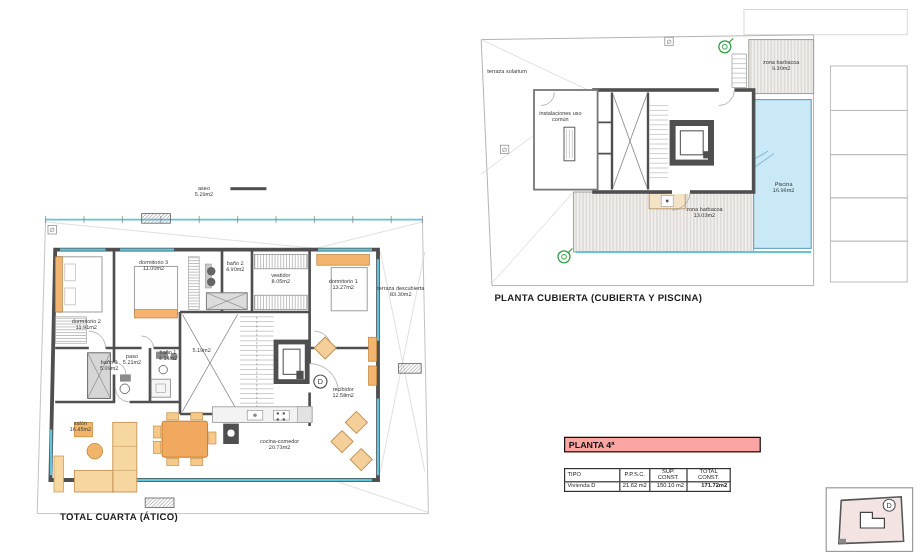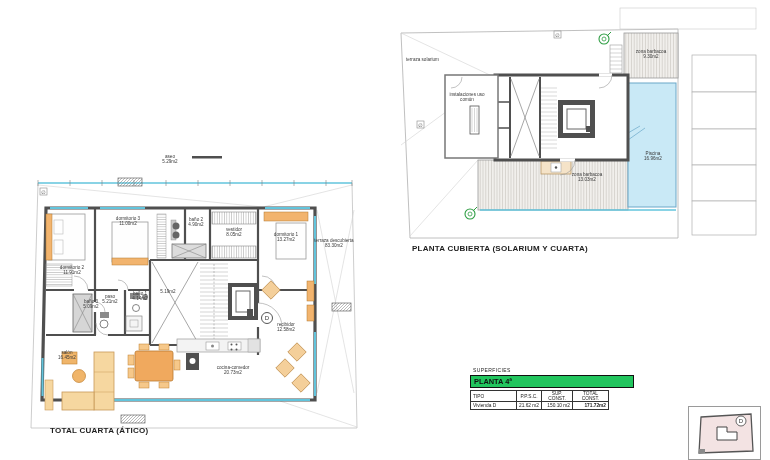--- a/index.html
+++ b/index.html
@@ -4,22 +4,22 @@
 <style>
   html,body{margin:0;padding:0;background:#fff;}
   .sheet{position:relative;width:770px;height:460px;background:#fff;overflow:hidden;
          font-family:"Liberation Sans",sans-serif;color:#333;}
   .lines{position:absolute;left:0;top:0;}
   .rlabel{position:absolute;text-align:center;font-size:4.6px;line-height:1.18;color:#3a3a3a;}
   .rlabel span{display:block;}
   .nowrap{white-space:nowrap;}
   .plan-title{position:absolute;font-size:8px;font-weight:700;letter-spacing:.25px;color:#1d1d1d;}
   .sup-label{position:absolute;font-size:5px;letter-spacing:.4px;color:#222;}
-  .planta-box{position:absolute;left:470px;top:375px;width:164px;height:13px;border:1.2px solid #111;
-              background:#22c55e;display:flex;align-items:center;padding-left:3px;box-sizing:border-box;
+  .planta-box{position:absolute;left:470px;top:364px;width:164px;height:13px;border:1.2px solid #111;
+              background:#fca5a5;display:flex;align-items:center;padding-left:3px;box-sizing:border-box;
               font-size:7.4px;font-weight:700;color:#111;}
   table.sup{position:absolute;left:470px;top:390px;border-collapse:collapse;background:#fff;
             font-size:4.8px;color:#222;table-layout:fixed;}
   table.sup th,table.sup td{border:0.7px solid #333;padding:0 2px;height:7px;font-weight:400;text-align:center;}
   table.sup td.l{text-align:left;}
   table.sup td.r{text-align:right;}
   table.sup td.b{font-weight:700;}
   .keyplan{position:absolute;left:688px;top:406px;width:71px;height:52px;border:1px solid #9a9a9a;background:#fff;}
 </style>
 </head>
@@ -294,21 +294,21 @@
     <span>instalaciones uso común</span>
   </div>
   <div class="rlabel" style="left:637px;top:151px;width:32px;">
     <span>Piscina</span>
     <span>16.96m2</span>
   </div>
   <div class="rlabel" style="left:564px;top:172px;width:46px;">
     <span>zona barbacoa</span>
     <span>13.03m2</span>
   </div>
-  <div class="plan-title" style="left:412px;top:244px;">PLANTA CUBIERTA (SOLARIUM Y CUARTA)</div>
+  <div class="plan-title" style="left:412px;top:244px;">PLANTA CUBIERTA (CUBIERTA Y PISCINA)</div>
 
   <div class="sup-label" style="left:473px;top:367px;">SUPERFICIES</div>
   <div class="planta-box">
     <span>PLANTA 4ª</span>
   </div>
   <table class="sup">
     <colgroup>
         <col style="width:46px">
         <col style="width:25px">
         <col style="width:31px">

